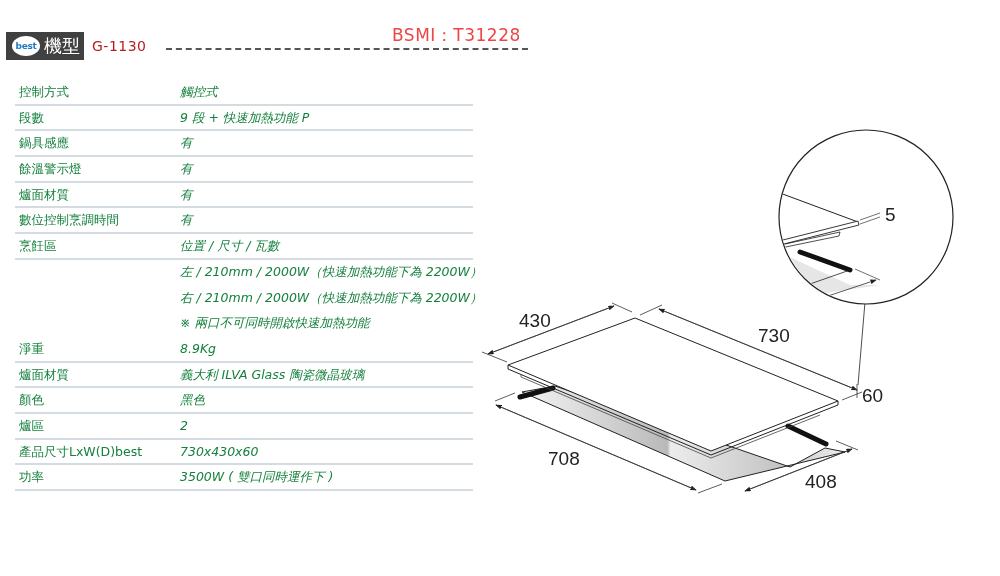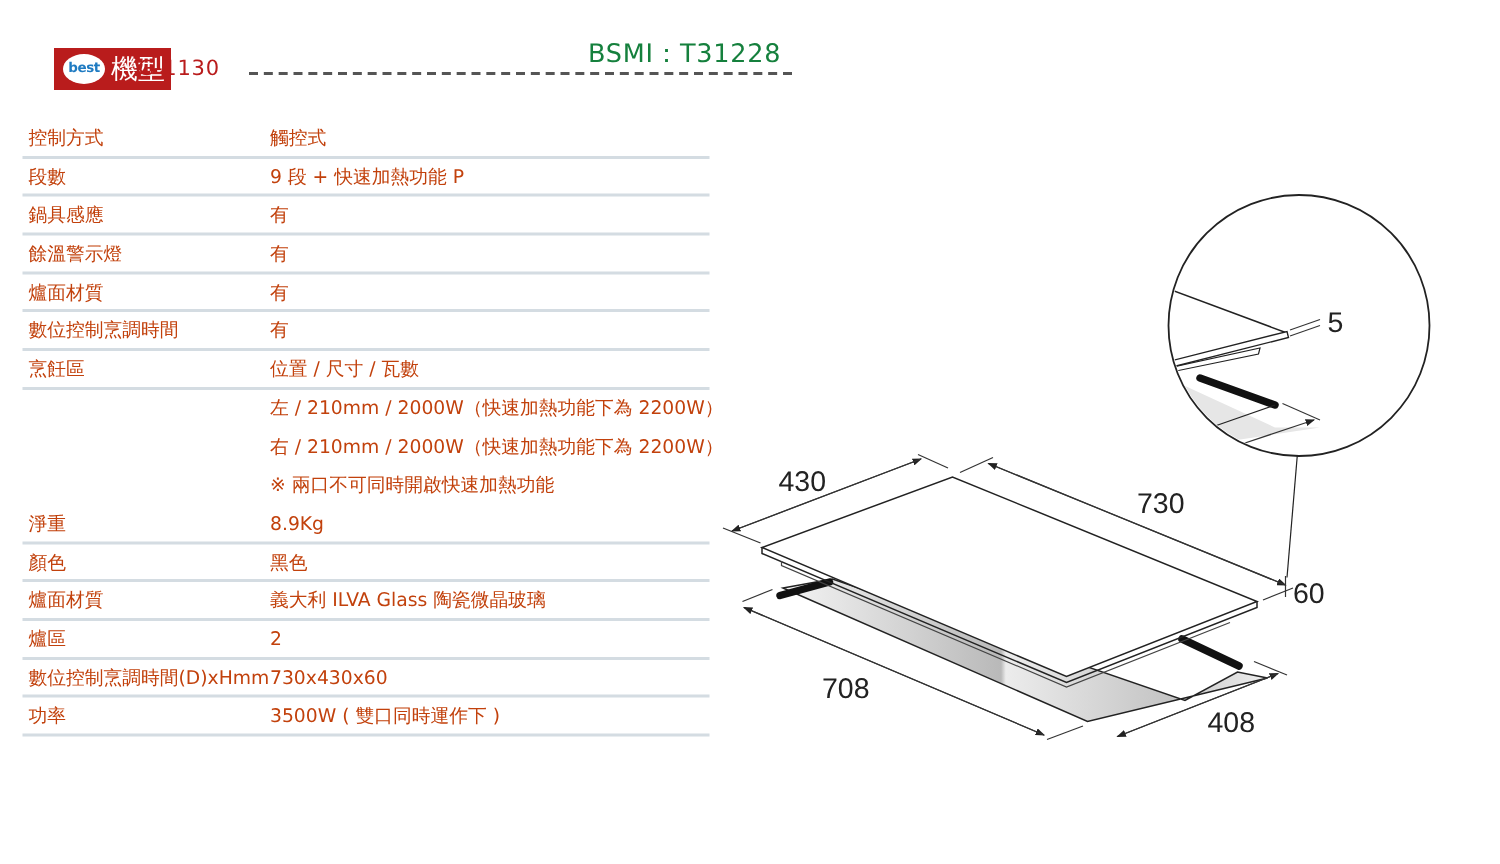--- a/index.html
+++ b/index.html
@@ -1,33 +1,33 @@
 <!DOCTYPE html>
 <html><head>
 <meta charset="utf-8">
 <style>
   html, body { margin:0; padding:0; background:#ffffff; }
   body { width:1000px; height:576px; position:relative; overflow:hidden;
          font-family:"DejaVu Sans", "Liberation Sans", sans-serif; color:#555; }
   .header { position:absolute; left:6px; top:30px; height:30px; width:520px; }
-  .badge { position:absolute; left:0; top:2px; height:28px; width:78px; background:#b91c1c;
-           display:flex; align-items:center;margin-left:30px; }
+  .badge { position:absolute; left:0; top:2px; height:28px; width:78px; background:#404040;
+           display:flex; align-items:center; }
   .logo { width:28px; height:20px; margin-left:6px; background:#fff; border-radius:50%;
           display:flex; align-items:center; justify-content:center; font-size:9px;
           font-weight:bold; color:#1f7bc2; letter-spacing:-0.3px; }
   .badge-label { color:#fff; font-size:18px; margin-left:4px; }
   .model { position:absolute; left:86px; top:8px; font-size:14px; color:#b91c1c; letter-spacing:0.5px; }
   .dash { position:absolute; left:160px; top:18px; width:362px; border-top:2px dashed #555; height:0; }
-  .bsmi { position:absolute; left:386px; top:-6px; font-size:17px; color:#15803d; letter-spacing:0.5px; }
+  .bsmi { position:absolute; left:386px; top:-6px; font-size:17px; color:#ef4444; letter-spacing:0.5px; }
   .spec { position:absolute; left:15px; top:80px; width:458px; }
   .row { position:relative; height:25.7px; border-bottom:2px solid #d4dce2; box-sizing:border-box;
-         font-size:12.5px; color:#c2410c; }
+         font-size:12.5px; color:#15803d; }
   .row.noline { border-bottom:none;text-align:right; }
   .row .k { position:absolute; left:4px; top:4px; white-space:nowrap; }
-  .row .v { position:absolute; left:165px; top:4px; white-space:nowrap; }
+  .row .v { position:absolute; left:165px; top:4px; white-space:nowrap;font-style:italic; }
   svg { position:absolute; left:0; top:0; }
   .dim { font-family:"Liberation Sans", "DejaVu Sans", sans-serif; font-size:19px; fill:#222; }
 </style>
 </head>
 <body>
 
 <div class="header">
   <div class="badge">
     <div class="logo">best</div>
     <span class="badge-label">機型</span>
@@ -76,33 +76,33 @@
     </div>
   <div class="row noline">
       <span class="k"></span>
       <span class="v">※ 兩口不可同時開啟快速加熱功能</span>
     </div>
   <div class="row">
       <span class="k">淨重</span>
       <span class="v">8.9Kg</span>
     </div>
   <div class="row">
+      <span class="k">爐面材質</span>
+      <span class="v">義大利 ILVA Glass 陶瓷微晶玻璃</span>
+    </div>
+  <div class="row">
       <span class="k">顏色</span>
       <span class="v">黑色</span>
-    </div>
-  <div class="row">
-      <span class="k">爐面材質</span>
-      <span class="v">義大利 ILVA Glass 陶瓷微晶玻璃</span>
     </div>
   <div class="row">
       <span class="k">爐區</span>
       <span class="v">2</span>
     </div>
   <div class="row">
-      <span class="k">數位控制烹調時間(D)xHmm</span>
+      <span class="k">產品尺寸LxW(D)best</span>
       <span class="v">730x430x60</span>
     </div>
   <div class="row">
       <span class="k">功率</span>
       <span class="v">3500W ( 雙口同時運作下 )</span>
     </div>
 </div>
 
 <svg width="1000" height="576" viewBox="0 0 1000 576">
   <defs>

